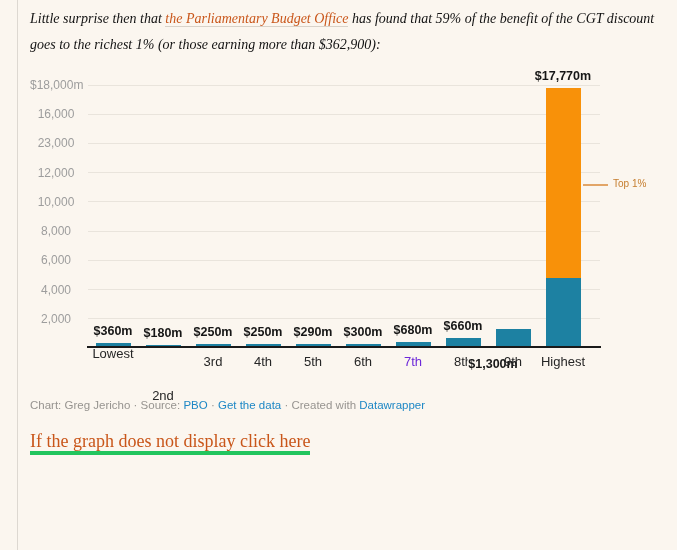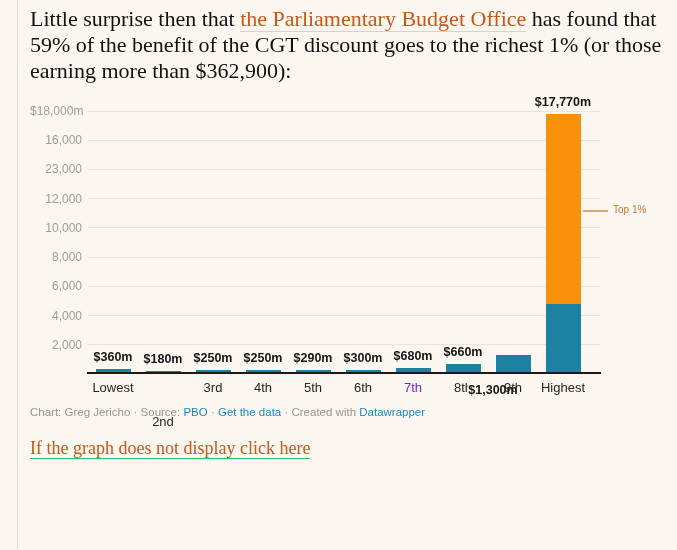--- a/index.html
+++ b/index.html
@@ -5,56 +5,56 @@
   html,body{margin:0;padding:0;}
   body{
     width:677px;height:550px;overflow:hidden;position:relative;
     background:#fbf6ef;
     font-family:"Liberation Sans",sans-serif;
   }
   .left-rule{position:absolute;left:17px;top:0;width:1px;height:550px;background:#ddd8d1;}
   .content{position:absolute;left:30px;top:0;width:640px;}
   .para{
     margin:6px 8px 0 0;width:634px;
-    font-family:"Liberation Serif",serif;font-size:22px;line-height:26px;color:#121212;
+    font-family:"Liberation Serif",serif;font-size:14px;line-height:26px;color:#121212;font-style:italic;
   }
   .text-link{
     color:#c9561a;text-decoration:none;border-bottom:1px solid #d8d2c9;cursor:pointer;
   }
   .chart-title{
     margin:6px 0 0 0;width:600px;
     font-family:"Liberation Sans",sans-serif;font-weight:700;
     font-size:19px;line-height:23px;letter-spacing:-0.4px;color:#111;
   }
   .chart{position:relative;margin-top:12px;width:640px;height:307px;}
   .gridline{position:absolute;height:1px;background:#e9e4dc;}
   .ytick{
-    position:absolute;left:0;width:52px;text-align:right;
+    position:absolute;left:0;width:52px;text-align:center;
     font-size:12px;line-height:14px;color:#9d9d9d;
   }
   .baseline{position:absolute;background:#1a1a1a;}
   .bar-seg{position:absolute;}
   .val-label{
     position:absolute;width:70px;text-align:center;
     font-size:12.5px;line-height:15px;font-weight:700;color:#161616;
     text-shadow:-1px -1px 0 #fbf6ef,1px -1px 0 #fbf6ef,-1px 1px 0 #fbf6ef,1px 1px 0 #fbf6ef,0 0 3px #fbf6ef;
     white-space:nowrap;
   }
   .xtick{
     position:absolute;width:64px;text-align:center;
     font-size:13px;line-height:16px;color:#262626;
   }
   .anno-line{position:absolute;height:2px;background:#e2a567;}
   .anno-text{position:absolute;font-size:10px;line-height:16px;color:#c57d2e;white-space:nowrap;}
   .chart-footer{
-    margin-top:2px;font-size:11.5px;line-height:14px;color:#979490;
+    margin-top:21px;font-size:11.5px;line-height:14px;color:#979490;
   }
   .foot-link{color:#1d87c5;text-decoration:none;cursor:pointer;}
   .fallback{margin:17px 0 0 0;font-family:"Liberation Serif",serif;font-size:18px;line-height:24px;}
-  .fallback a{color:#c9561a;text-decoration:none;border-bottom:1px solid #22c55e;cursor:pointer;}
+  .fallback a{color:#c9561a;text-decoration:none;border-bottom:4px solid #22c55e;cursor:pointer;}
 </style>
 </head>
 <body>
 
 <div class="left-rule"></div>
 
 <div class="content">
 
   <p class="para"><span>Little surprise then that </span><a class="text-link" href="#">the Parliamentary Budget Office</a><span> has found that 59% of the benefit of the CGT discount goes to the richest 1% (or those earning more than $362,900):</span></p>
 
@@ -73,21 +73,21 @@
       <div class="gridline" style="left: 58px; width: 512px; top: 160.611px;"></div>
       <div class="ytick" style="top: 154.111px;">8,000</div>
       <div class="gridline" style="left: 58px; width: 512px; top: 189.833px;"></div>
       <div class="ytick" style="top: 183.333px;">6,000</div>
       <div class="gridline" style="left: 58px; width: 512px; top: 219.056px;"></div>
       <div class="ytick" style="top: 212.556px;">4,000</div>
       <div class="gridline" style="left: 58px; width: 512px; top: 248.278px;"></div>
       <div class="ytick" style="top: 241.778px;">2,000</div>
       <div class="bar-seg" style="left: 65.5px; width: 35px; top: 272.74px; height: 5.26px; background: rgb(29, 129, 162);"></div>
       <div class="val-label" style="left: 48px; top: 253.74px;">$360m</div>
-      <div class="xtick" style="left: 51px; top: 284px; color: rgb(38, 38, 38);">Lowest</div>
+      <div class="xtick" style="left: 51px; top: 276px; color: rgb(38, 38, 38);">Lowest</div>
       <div class="bar-seg" style="left: 115.5px; width: 35px; top: 275.37px; height: 2.63px; background: rgb(29, 129, 162);"></div>
       <div class="val-label" style="left: 98px; top: 256.37px;">$180m</div>
       <div class="xtick" style="left: 101px; top: 284px; color: rgb(38, 38, 38); margin-top: 34px;">2nd</div>
       <div class="bar-seg" style="left: 165.5px; width: 35px; top: 274.347px; height: 3.65278px; background: rgb(29, 129, 162);"></div>
       <div class="val-label" style="left: 148px; top: 255.347px;">$250m</div>
       <div class="xtick" style="left: 151px; top: 284px; color: rgb(38, 38, 38);">3rd</div>
       <div class="bar-seg" style="left: 215.5px; width: 35px; top: 274.347px; height: 3.65278px; background: rgb(29, 129, 162);"></div>
       <div class="val-label" style="left: 198px; top: 255.347px;">$250m</div>
       <div class="xtick" style="left: 201px; top: 284px; color: rgb(38, 38, 38);">4th</div>
       <div class="bar-seg" style="left: 265.5px; width: 35px; top: 273.763px; height: 4.23722px; background: rgb(29, 129, 162);"></div>

